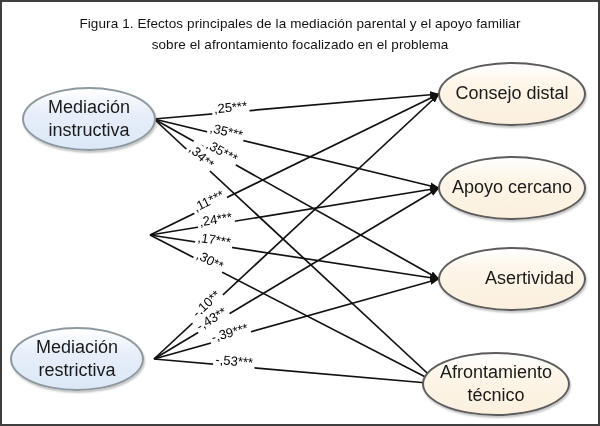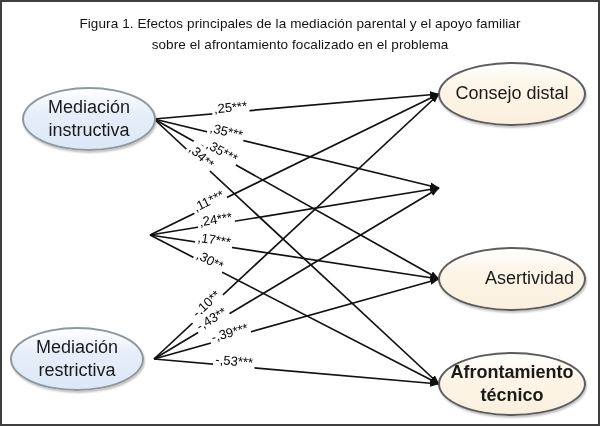--- a/index.html
+++ b/index.html
@@ -56,21 +56,21 @@
     background: linear-gradient(to bottom, #ffffff 0%, #fdf5e8 35%, var(--right-fill, #fbf0de) 100%);
     border: 2px solid #5c5c5c;
     box-shadow: 1px 2px 2px rgba(90,90,90,0.35);
   }
   #node-mi { left: 20px;  top: 85px;  }
   #node-af { left: 16px;  top: 201px; }
   #node-mr { left: 8px;  top: 325px; }
   #node-cd { left: 436px; top: 60px;  }
   #node-ac { left: 436px; top: 154px; }
   #node-as { left: 436px; top: 245px; justify-content: flex-end; }
-  #node-at { left: 436px; top: 350px; font-weight: bold; }
+  #node-at { left: 420px; top: 350px; }
   .edge-label-text {
     font-family: "Liberation Sans", sans-serif;
     font-size: 13px;
     fill: #000000;
   }
 </style>
 </head>
 <body>
 
 <div class="figure">
@@ -150,19 +150,22 @@
   <div class="node node-left" id="node-mi">
     <span>Mediación instructiva</span>
   </div>
   <div class="node node-left" id="node-mr">
     <span>Mediación restrictiva</span>
   </div>
 
   <div class="node node-right" id="node-cd">
     <span>Consejo distal</span>
   </div>
+  <div class="node node-right" id="node-ac">
+    <span>Apoyo cercano</span>
+  </div>
   <div class="node node-right" id="node-as">
     <span>Asertividad</span>
   </div>
   <div class="node node-right" id="node-at">
     <span>Afrontamiento técnico</span>
   </div>
 </div>
 
 </body></html>

